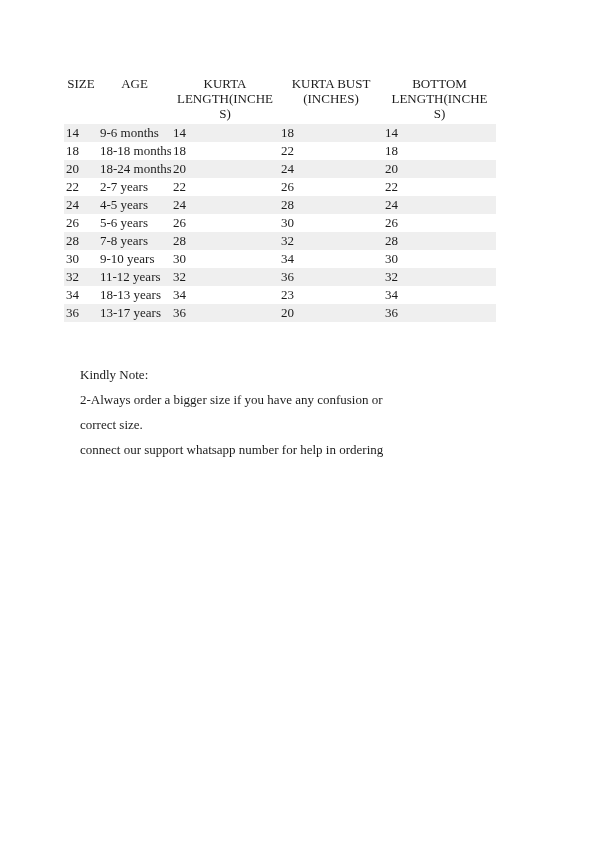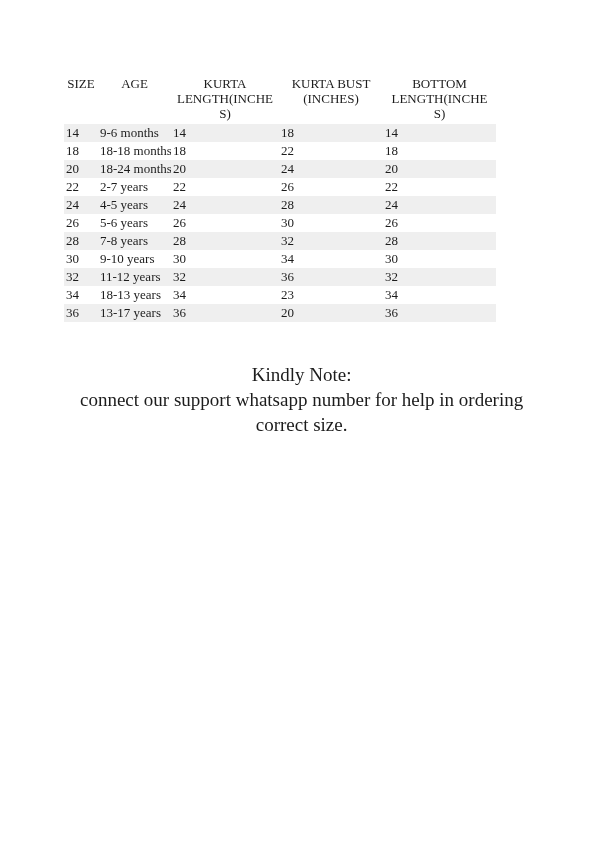--- a/index.html
+++ b/index.html
@@ -35,23 +35,22 @@
     font-size: 13px; line-height: 18px;
     height: 18px;
     padding: 0 0 0 2px;
     text-align: left; vertical-align: middle;
     white-space: nowrap; overflow: hidden;
   }
   .size-table tbody tr:nth-child(odd) { background: var(--stripe); }
 
   .note {
     position: absolute; left: 80px; top: 362px;
-    font-size: 19px; line-height: 25px;
+    font-size: 13px; line-height: 25px;
     color: var(--ink);
-    text-align: center;
   }
   .note .note-line { white-space: nowrap; }
 </style>
 </head>
 <body>
 
 <div class="page">
 
   <table class="size-table">
     <colgroup>
@@ -151,17 +150,18 @@
         <td>13-17 years</td>
         <td>36</td>
         <td>20</td>
         <td>36</td>
       </tr>
     </tbody>
   </table>
 
   <div class="note">
     <div class="note-line">Kindly Note:</div>
+    <div class="note-line">2-Always order a bigger size if you have any confusion or</div>
+    <div class="note-line">correct size.</div>
     <div class="note-line">connect our support whatsapp number for help in ordering</div>
-    <div class="note-line">correct size.</div>
   </div>
 
 </div>
 
 </body></html>

